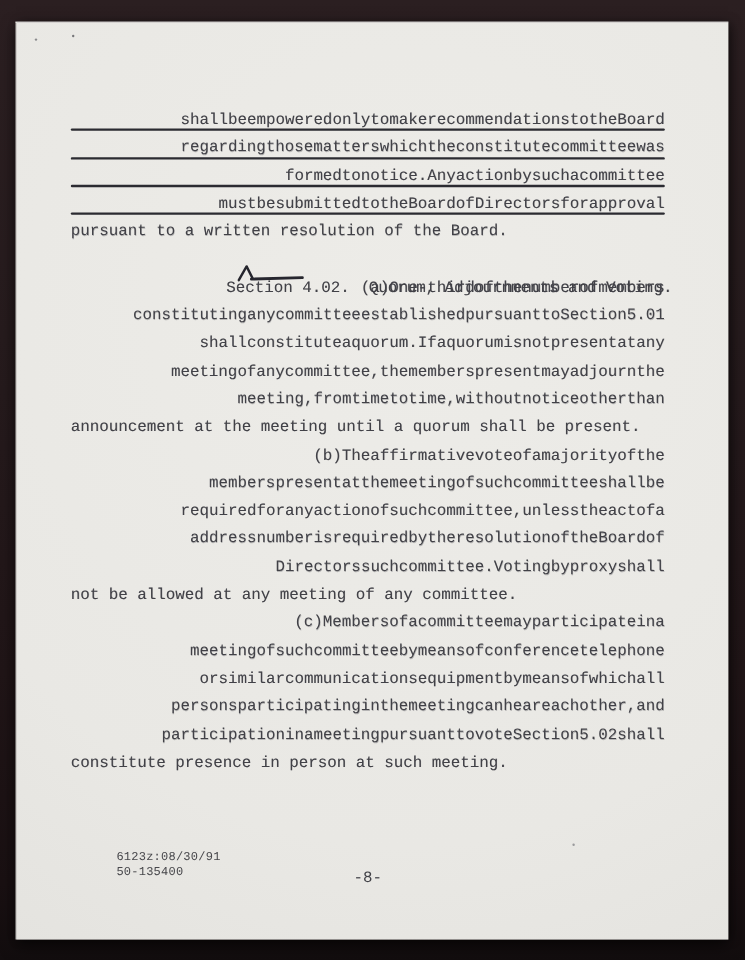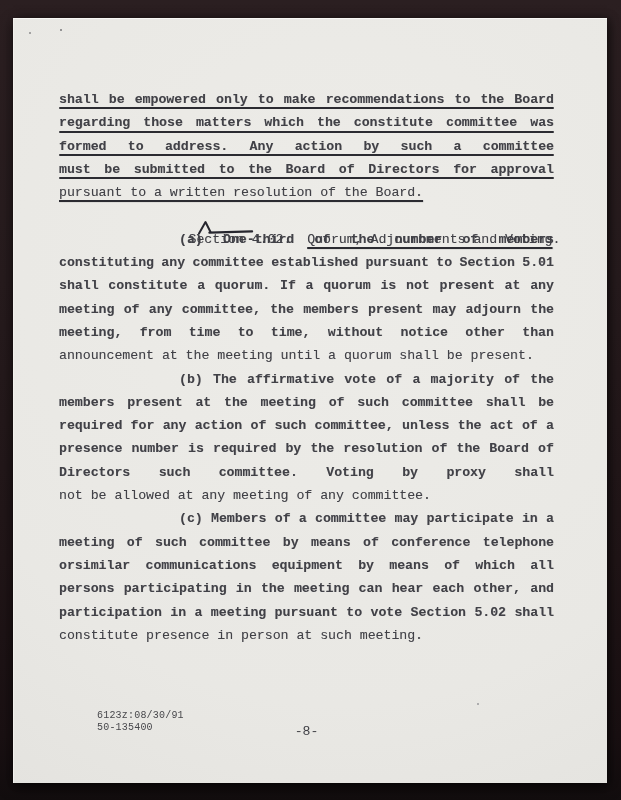--- a/index.html
+++ b/index.html
@@ -41,37 +41,35 @@
     text-shadow: 0.3px 0.3px 0.3px rgba(62,62,68,0.30);
   }
   .line {
     position: relative;
     height: 23.3px;
     line-height: 23.3px;
     white-space: pre;
   }
   .line.just {
     display: flex;
-    justify-content: space-between;
+    justify-content: flex-end;
     align-items: baseline;
-    font-weight: bold;
   }
   .line.first { padding-left: 120px; }
   .line.u::after {
     content: "";
     position: absolute;
     left: 0;
     right: 0;
     bottom: 2px;
     height: 1.9px;
     background: #2b2b31;
     border-radius: 1px;
   }
   .u-text, .u-head {
-    text-decoration: underline;
     text-decoration-thickness: 1.9px;
     text-underline-offset: 3.6px;
     text-decoration-color: #2b2b31;
   }
   .heading-line { padding-left: 82px; }
   .caret-mark {
     position: absolute;
     left: 182px;
     top: 200px;
   }
@@ -113,21 +111,21 @@
 
   <div class="speck s1"></div>
   <div class="speck s2"></div>
   <div class="speck s3"></div>
 
   <div class="content">
 
     <div>
         <div class="line just u"><span>shall</span><span>be</span><span>empowered</span><span>only</span><span>to</span><span>make</span><span>recommendations</span><span>to</span><span>the</span><span>Board</span></div>
         <div class="line just u"><span>regarding</span><span>those</span><span>matters</span><span>which</span><span>the</span><span>constitute</span><span>committee</span><span>was</span></div>
-        <div class="line just u"><span>formed</span><span>to</span><span>address.</span><span>Any</span><span>action</span><span>by</span><span>such</span><span>a</span><span>committee</span></div>
+        <div class="line just u"><span>formed</span><span>to</span><span>notice.</span><span>Any</span><span>action</span><span>by</span><span>such</span><span>a</span><span>committee</span></div>
         <div class="line just u"><span>must</span><span>be</span><span>submitted</span><span>to</span><span>the</span><span>Board</span><span>of</span><span>Directors</span><span>for</span><span>approval</span></div>
         <div class="line last"><span class="u-text">pursuant to a written resolution of the Board.</span></div>
       </div>
 
     <div class="line heading-line">
       <span>Section 4.02.  </span><span class="u-head">Quorum, Adjournments and Voting</span><span>.</span>
     </div>
 
     <div>
         <div class="line just first"><span>(a)</span><span>One-third</span><span>of</span><span>the</span><span>number</span><span>of</span><span>members</span></div>
@@ -135,21 +133,21 @@
         <div class="line just"><span>shall</span><span>constitute</span><span>a</span><span>quorum.</span><span>If</span><span>a</span><span>quorum</span><span>is</span><span>not</span><span>present</span><span>at</span><span>any</span></div>
         <div class="line just"><span>meeting</span><span>of</span><span>any</span><span>committee,</span><span>the</span><span>members</span><span>present</span><span>may</span><span>adjourn</span><span>the</span></div>
         <div class="line just"><span>meeting,</span><span>from</span><span>time</span><span>to</span><span>time,</span><span>without</span><span>notice</span><span>other</span><span>than</span></div>
         <div class="line last"><span>announcement at the meeting until a quorum shall be present.</span></div>
       </div>
 
     <div>
         <div class="line just first"><span>(b)</span><span>The</span><span>affirmative</span><span>vote</span><span>of</span><span>a</span><span>majority</span><span>of</span><span>the</span></div>
         <div class="line just"><span>members</span><span>present</span><span>at</span><span>the</span><span>meeting</span><span>of</span><span>such</span><span>committee</span><span>shall</span><span>be</span></div>
         <div class="line just"><span>required</span><span>for</span><span>any</span><span>action</span><span>of</span><span>such</span><span>committee,</span><span>unless</span><span>the</span><span>act</span><span>of</span><span>a</span></div>
-        <div class="line just"><span>presence</span><span>number</span><span>is</span><span>required</span><span>by</span><span>the</span><span>resolution</span><span>of</span><span>the</span><span>Board</span><span>of</span></div>
+        <div class="line just"><span>address</span><span>number</span><span>is</span><span>required</span><span>by</span><span>the</span><span>resolution</span><span>of</span><span>the</span><span>Board</span><span>of</span></div>
         <div class="line just"><span>Directors</span><span>such</span><span>committee.</span><span>Voting</span><span>by</span><span>proxy</span><span>shall</span></div>
         <div class="line last"><span>not be allowed at any meeting of any committee.</span></div>
       </div>
 
     <div>
         <div class="line just first"><span>(c)</span><span>Members</span><span>of</span><span>a</span><span>committee</span><span>may</span><span>participate</span><span>in</span><span>a</span></div>
         <div class="line just"><span>meeting</span><span>of</span><span>such</span><span>committee</span><span>by</span><span>means</span><span>of</span><span>conference</span><span>telephone</span></div>
         <div class="line just"><span>orsimilar</span><span>communications</span><span>equipment</span><span>by</span><span>means</span><span>of</span><span>which</span><span>all</span></div>
         <div class="line just"><span>persons</span><span>participating</span><span>in</span><span>the</span><span>meeting</span><span>can</span><span>hear</span><span>each</span><span>other,</span><span>and</span></div>
         <div class="line just"><span>participation</span><span>in</span><span>a</span><span>meeting</span><span>pursuant</span><span>to</span><span>vote</span><span>Section</span><span>5.02</span><span>shall</span></div>

